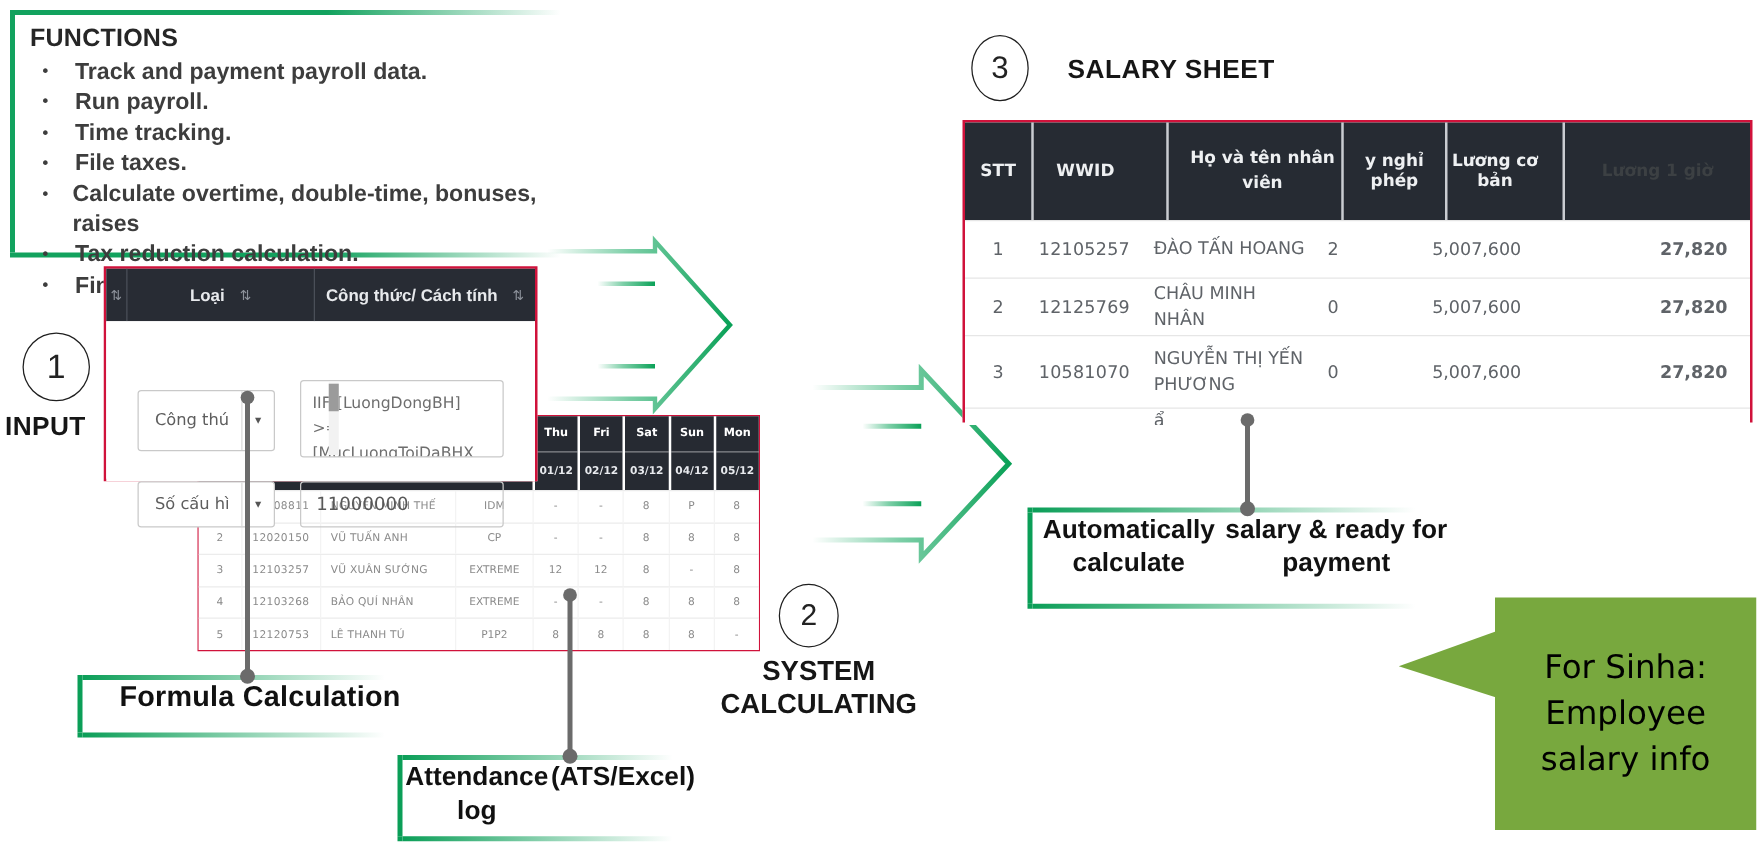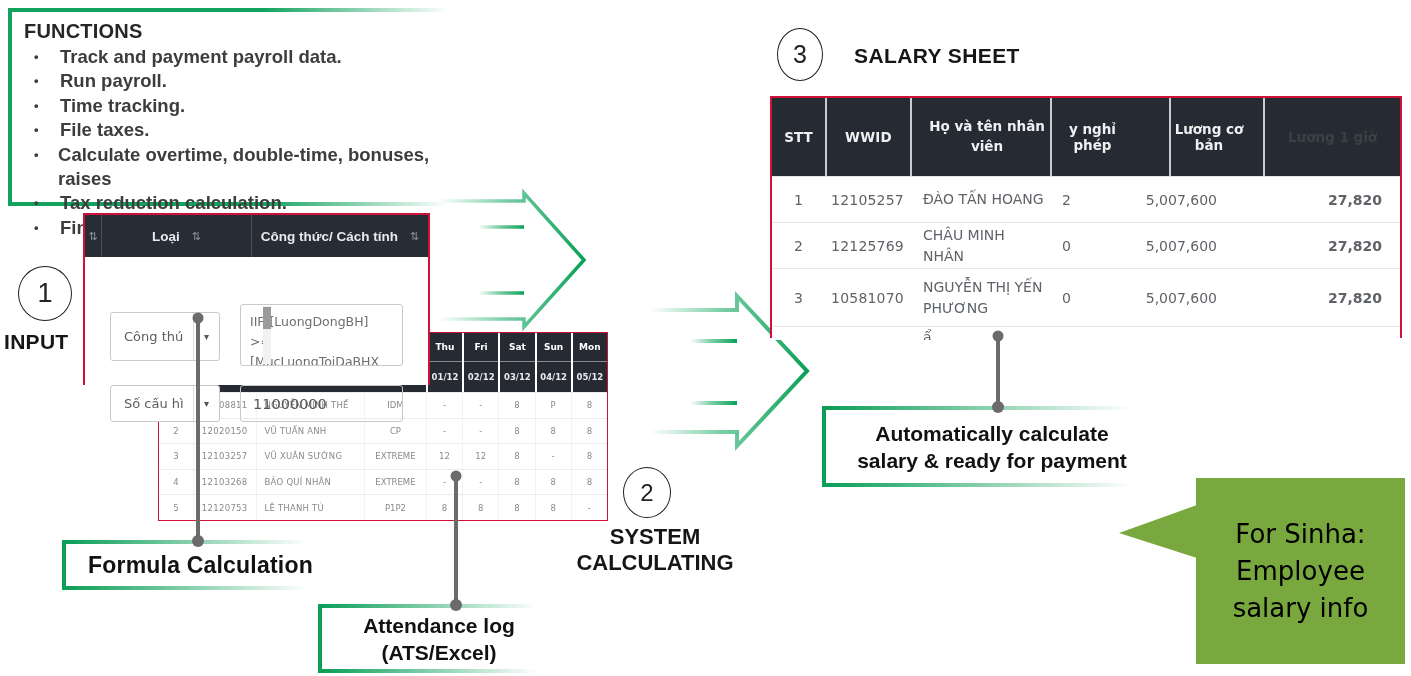--- a/index.html
+++ b/index.html
@@ -103,21 +103,21 @@
   .sc-leave{ width:83px;  padding-left:12px; }
   .sc-base { width:94px;  justify-content:flex-end; padding-right:10px; }
   .sc-hour { flex:1; justify-content:flex-end; padding-right:18px; font-weight:700; color:#3c4043; }
   .sl-partial { height:14px; overflow:hidden; }
   .sl-partial .sc-name { align-self:flex-start; padding-top:7px; }
 
   
   .callout {
     border:4px solid; z-index:20; background:transparent; color:#111;
     border-image:linear-gradient(90deg,#0a9e57, rgba(255,255,255,0) 92%) 1;
-    font-weight:800; display:flex; flex-direction:column; justify-content:center;
+    font-weight:800; display:flex; justify-content:center;
   }
   .formula-callout { left:62px; top:540px; width:270px; height:50px; font-size:23px; padding-left:22px; letter-spacing:.2px;}
   .attlog-callout  { left:318px; top:604px; width:242px; height:69px; font-size:21px; text-align:center; line-height:27px;}
   .auto-callout    { left:822px; top:406px; width:340px; height:81px; font-size:21px; text-align:center; line-height:27px;}
 
   
   .bubble { left:1196px; top:478px; width:209px; height:186px; background:#78a83e; z-index:20;
             display:flex; flex-direction:column; justify-content:center; text-align:center;
             color:#000000; font-size:26px; line-height:37px; font-weight:400;
             font-family:"DejaVu Sans", sans-serif; }
@@ -306,23 +306,23 @@
       <span class="dd-caret">▾</span>
     </div>
     <div class="num-input">11000000</div>
   </div>
 </div>
 
 <div class="abs red-table sal-table">
   <div class="sl-head">
     <div class="sc-stt">STT</div>
     <div class="sc-wwid">WWID</div>
-    <div class="sc-name" style="justify-content:center; padding-left:12px;">Họ và tên nhân viên</div>
+    <div class="sc-name" style="justify-content:center; padding-left:12px;margin-left:23px;">Họ và tên nhân viên</div>
     <div class="sc-leave" style="justify-content:center; padding-left:0;">y nghỉ phép</div>
-    <div class="sc-base" style="justify-content:center; padding-right:16px;margin-left:36px;">Lương cơ bản</div>
+    <div class="sc-base" style="justify-content:center; padding-right:16px;">Lương cơ bản</div>
     <div class="sc-hour" style="justify-content:center; padding-right:0; font-weight:700;">Lương 1 giờ</div>
   </div>
   <div class="sl-row" style="height:46px;">
     <span class="sc-stt">1</span>
     <span class="sc-wwid">12105257</span>
     <span class="sc-name">ĐÀO TẤN HOANG</span>
     <span class="sc-leave">2</span>
     <span class="sc-base">5,007,600</span>
     <span class="sc-hour">27,820</span>
   </div>

